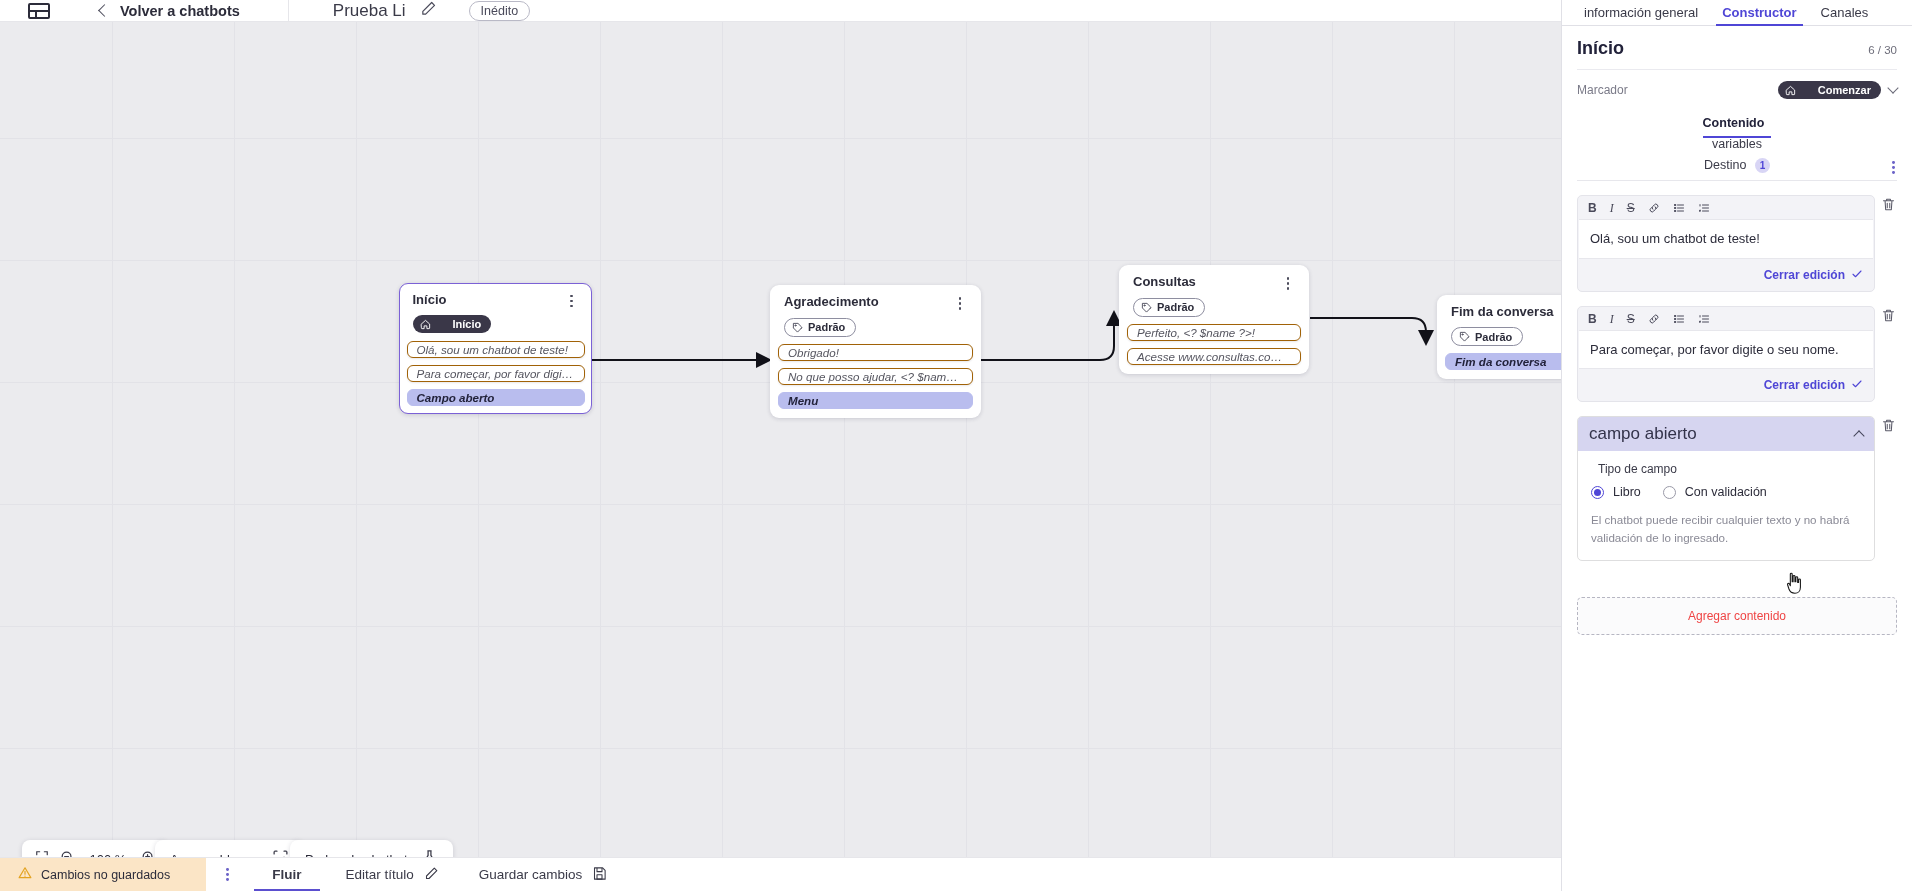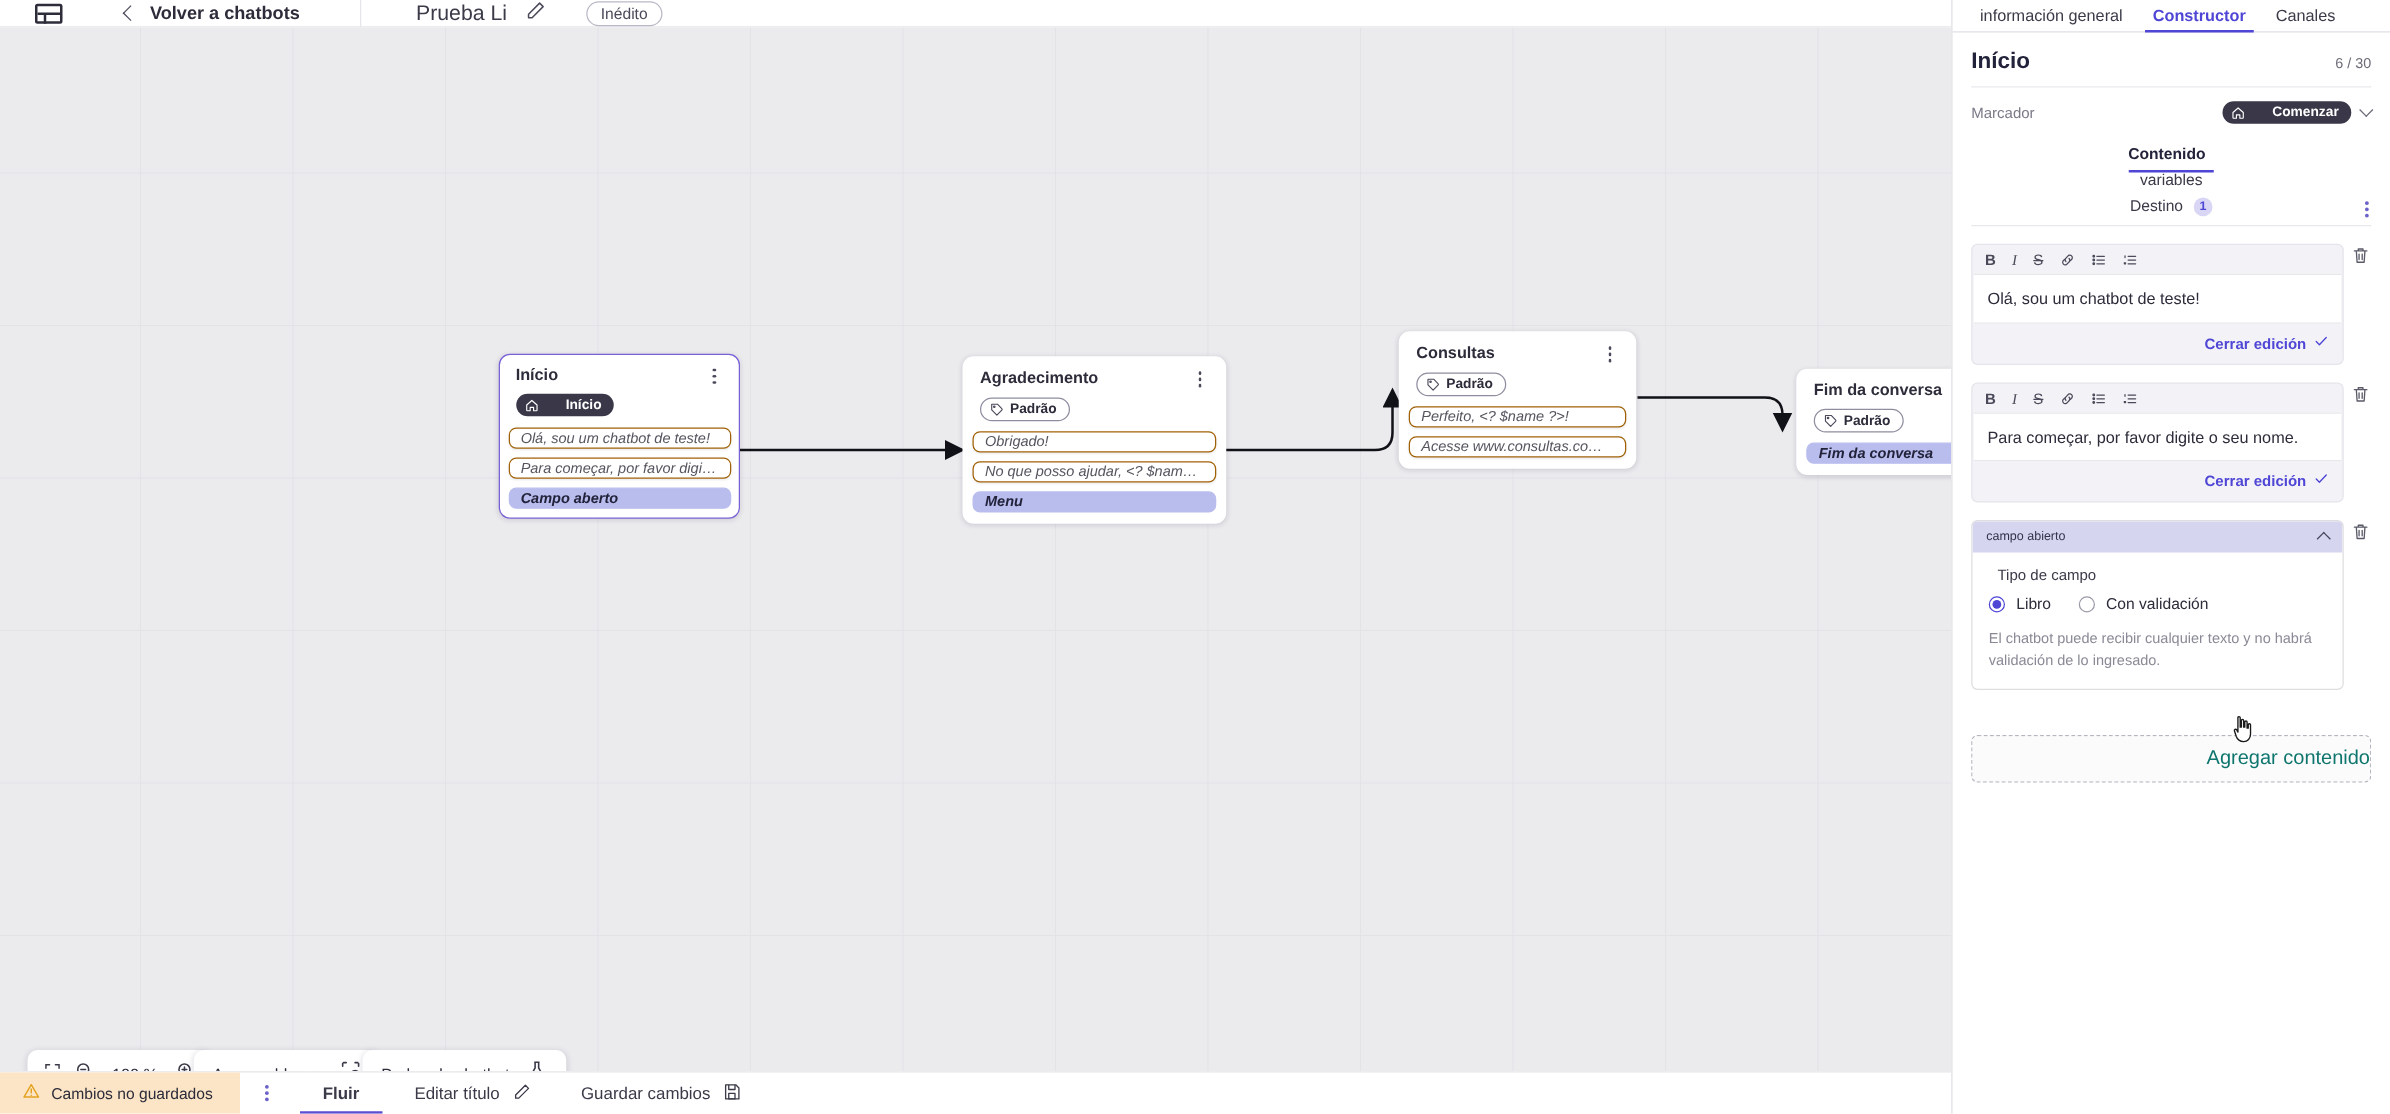--- a/index.html
+++ b/index.html
@@ -94,21 +94,21 @@
   .testbot  { left: 290px; top: 818px; padding: 0 15px; gap: 13px; }
   .fbar-label { font-size: 13px; color: #2c2c3a; white-space: nowrap; }
 
   
   .bottombar {
     position: absolute; left: 0; top: 857px; width: 1561px; height: 34px;
     background: #fff; border-top: 1px solid #e6e6ea; display: flex; align-items: stretch;
   }
   .unsaved {
     display: flex; align-items: center; gap: 9px; background: #fbe5c6;
-    padding: 0 22px 0 18px; font-size: 12.5px; color: #2c2c3a; white-space: nowrap;
+    padding: 0 36px 0 18px; font-size: 12.5px; color: #2c2c3a; white-space: nowrap;
   }
   .bb-kebab { display: flex; align-items: center; justify-content: center; width: 42px; cursor: pointer; }
   .bb-kebab span { display:flex; flex-direction:column; gap:2.5px; }
   .bb-kebab i { width: 2.8px; height: 2.8px; border-radius: 50%; background: #6c63c8; display:block; }
   .bb-tab {
     display: flex; align-items: center; padding: 0 24px; font-size: 13.5px;
     color: #3a3a48; position: relative; cursor: pointer; white-space: nowrap;
   }
   .bb-tab.active { color: #3a3a48; font-weight: 600; }
   .bb-tab.active:after {
@@ -168,37 +168,37 @@
     border-top: 1px solid #e7e7ec; border-bottom: 1px solid #e7e7ec; min-height: 22px;
   }
   .edit-foot { display: flex; justify-content: flex-end; align-items: center; gap: 6px; padding: 7px 11px 7px 0; }
   .close-edit { font-size: 12px; color: #4f46d6; font-weight: 600; cursor: pointer; }
   .trash { width: 16px; padding-top: 2px; cursor: pointer; }
 
   
   .field-card-wrap { display: flex; align-items: flex-start; gap: 6px; margin-top: 14px; }
   .field-card { flex: 1; background: #fff; border: 1px solid #dededf; border-radius: 5px; overflow: hidden; }
   .field-head { background: #d6d5f0; padding: 7px 11px; display: flex; align-items: center; justify-content: space-between; }
-  .field-head-label { font-size: 10px; color: #33334a; }
+  .field-head-label { font-size: 17px; color: #33334a; }
   .chev-up-sm { width: 8px; height: 8px; border-left: 1.6px solid #44445a; border-top: 1.6px solid #44445a;
                 transform: rotate(45deg); margin-top: 3px; }
   .field-body { padding: 11px 13px 14px 13px; }
   .field-sublabel { font-size: 12px; color: #3a3a48; margin-left: 7px; }
   .radio-row { display: flex; align-items: center; gap: 22px; margin-top: 9px; }
   .radio-opt { display: flex; align-items: center; gap: 9px; cursor: pointer; }
   .radio { width: 13px; height: 13px; border-radius: 50%; border: 1.6px solid #9a9aa8; background: #fff; position: relative; }
   .radio.checked { border-color: #4f46d6; }
   .radio.checked:after { content:""; position:absolute; left:2px; top:2px; width:7px; height:7px; border-radius:50%; background:#4f46d6; }
   .radio-label { font-size: 12.5px; color: #2c2c3a; }
   .field-help { margin-top: 12px; font-size: 11.6px; color: #8a8a96; line-height: 1.5; }
 
   .add-content {
     margin: 36px 15px 0 15px; border: 1.5px dashed #b6b6c2; border-radius: 5px;
-    height: 38px; display: flex; align-items: center; justify-content: flex-end;
-    font-size: 16px; color: #0f766e; cursor: pointer; background: #fbfbfc;
+    height: 38px; display: flex; align-items: center; justify-content: center;
+    font-size: 12px; color: #ef4444; cursor: pointer; background: #fbfbfc;
   }
   .cursor-hand { position: absolute; left: 1783px; top: 571px; pointer-events: none; }
 </style>
 </head>
 <body>
 
 <div id="app">
 
   <div class="topbar">
     <div class="logo-box">

